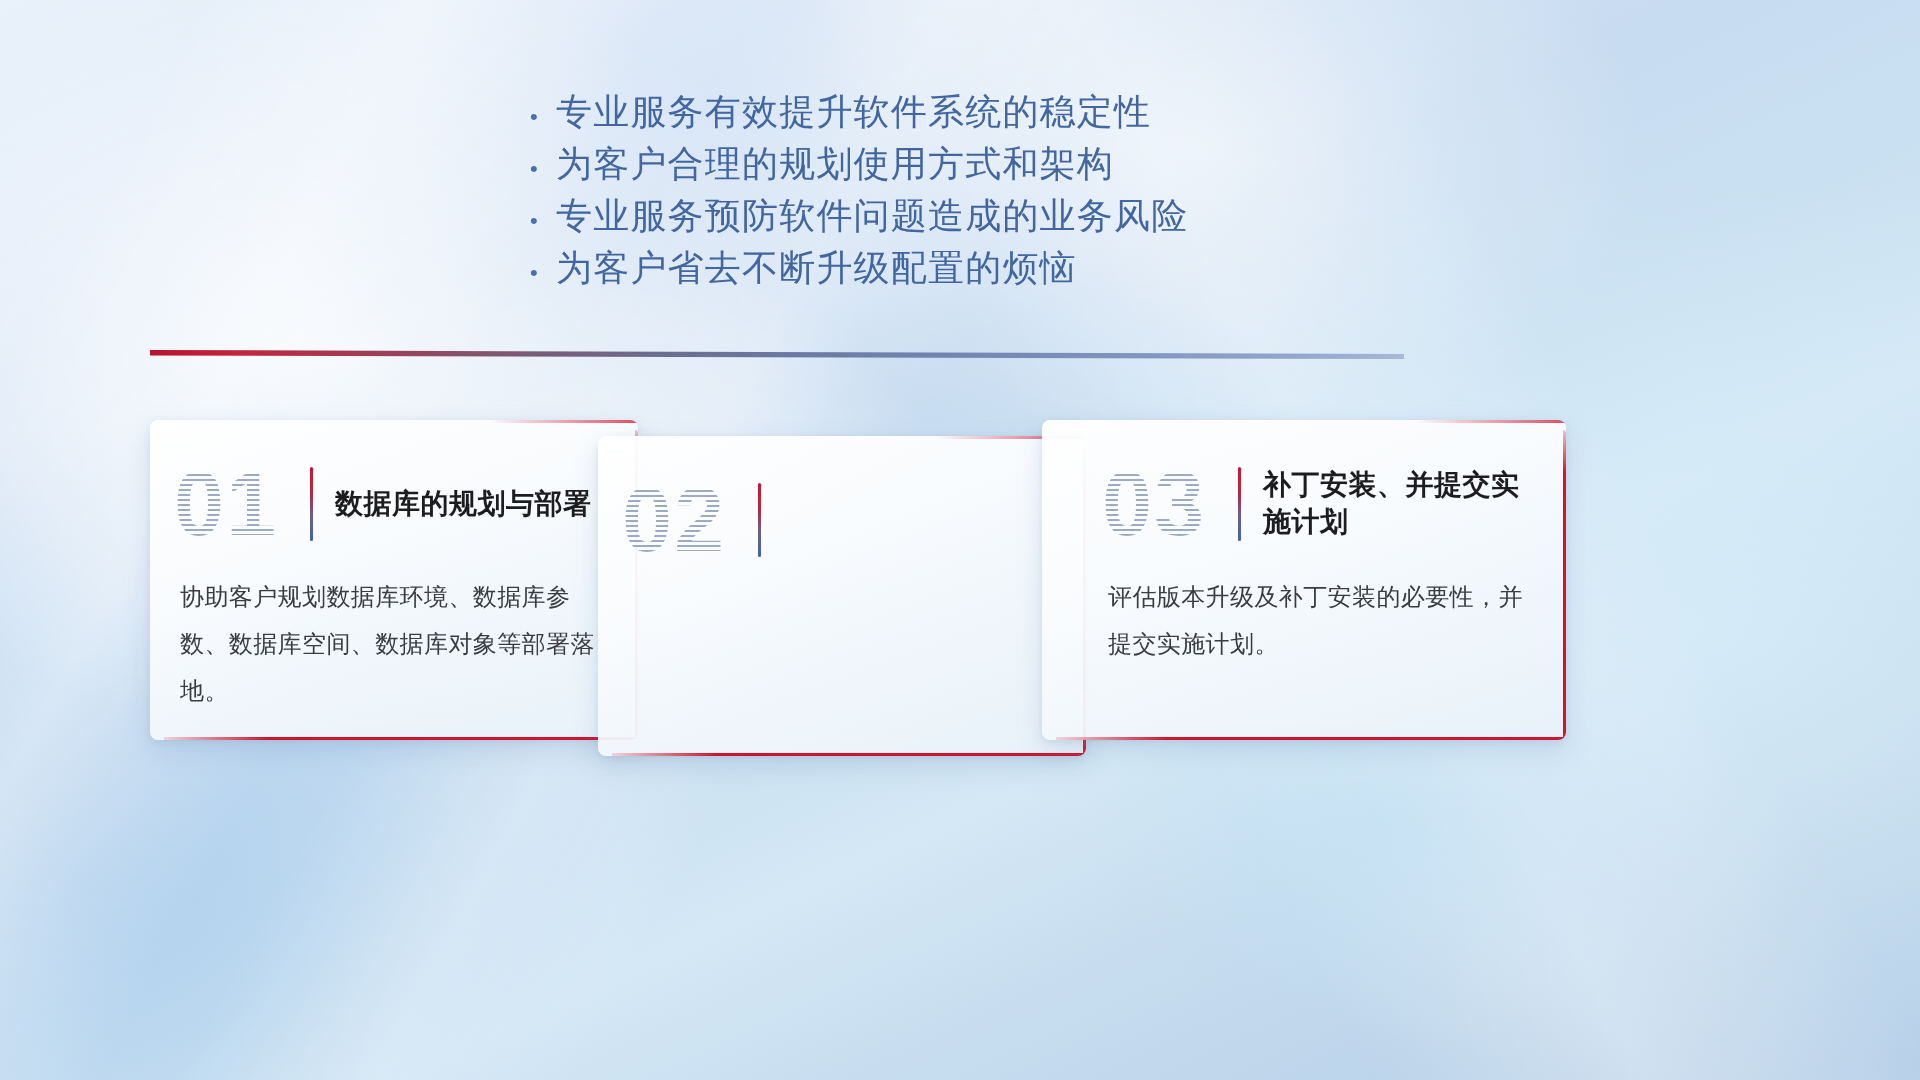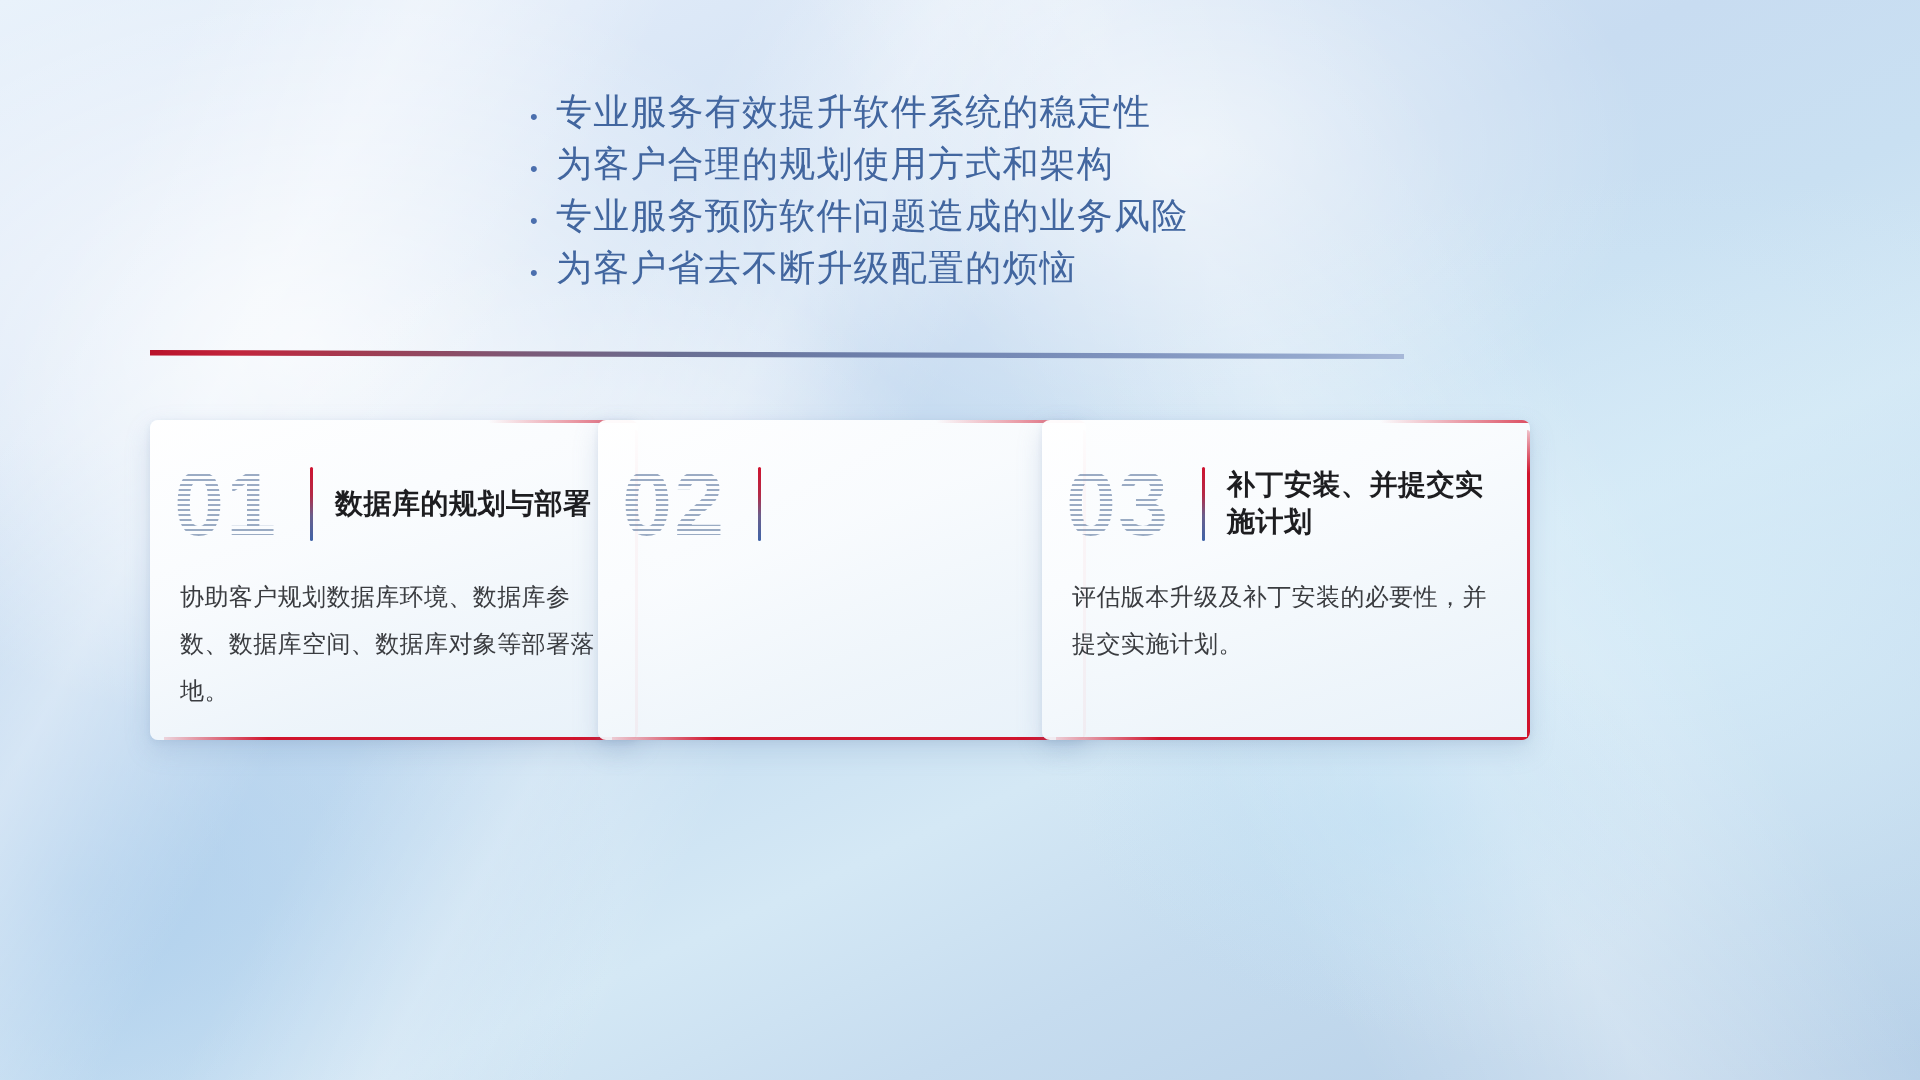--- a/index.html
+++ b/index.html
@@ -128,22 +128,22 @@
     top: 0;
     width: 488px;
     height: 320px;
     border-radius: 8px;
     background:
       linear-gradient(160deg, rgba(255,255,255,0.97) 0%, rgba(250,252,254,0.96) 38%, rgba(240,246,251,0.95) 72%, rgba(233,242,250,0.94) 100%);
     box-shadow: 0 10px 26px rgba(110,140,180,0.22), 0 2px 6px rgba(110,140,180,0.14);
     overflow: hidden;
   }
   .card-1 { left: 0px; }
-  .card-2 { left: 448px; }
-  .card-3 { left: 892px; }
+  .card-2 { left: 448px; margin-top: 16px; }
+  .card-3 { left: 892px; padding-left: 36px; }
 
   
   .card .edge-right {
     position: absolute;
     right: 0;
     top: 10px;
     bottom: 0;
     width: 3px;
     background: linear-gradient(180deg, rgba(210,20,45,0.25) 0%, #d0142d 14%, #d0142d 100%);
     border-radius: 0 8px 8px 0;

